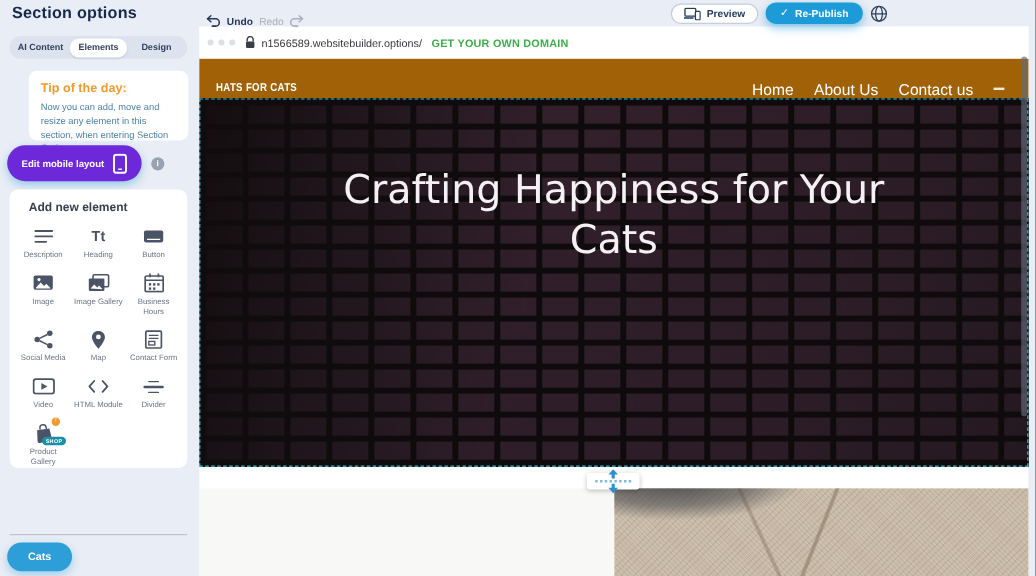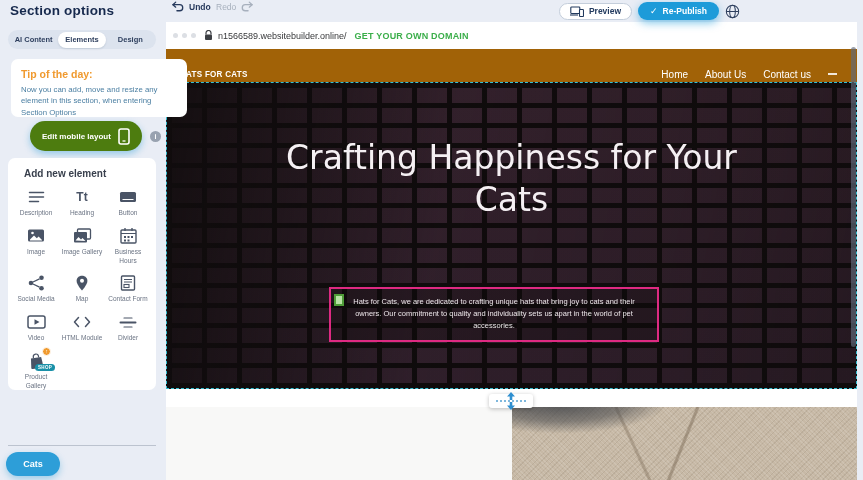--- a/index.html
+++ b/index.html
@@ -3,39 +3,39 @@
 <meta charset="utf-8">
 <style>
   * { margin:0; padding:0; box-sizing:border-box; }
   html,body { width:863px; height:480px; overflow:hidden; }
   body { font-family:"Liberation Sans", sans-serif; background:#e9edf5; position:relative; }
   .page { position:absolute; inset:0; }
 
   
   .topbar { position:absolute; left:0; top:0; width:746px; height:22px; background:#e9edf5; z-index:40; }
   .app-title { position:absolute; left:10px; top:3px; font-size:13.5px; font-weight:bold; color:#16294d; letter-spacing:.2px; }
-  .undo-btn, .redo-btn { position:absolute; top:1px; display:flex; align-items:center; gap:4px; background:none; border:none; cursor:pointer; font-family:inherit; }
+  .undo-btn, .redo-btn { position:absolute; top:12px; display:flex; align-items:center; gap:4px; background:none; border:none; cursor:pointer; font-family:inherit; }
   .undo-btn { left:172px; color:#26395c; font-size:8.5px; font-weight:bold; }
   .redo-btn { left:216px; color:#a7b0bd; font-size:8.5px; }
   .topbar-right { position:absolute; right:6px; top:0; height:22px; display:flex; align-items:center; gap:6px; }
   .preview-btn { display:flex; align-items:center; gap:5px; height:17px; padding:0 10px; border-radius:9px; background:#fff; border:1px solid #c4cedb; color:#223a5e; font-size:8.5px; font-weight:bold; cursor:pointer; font-family:inherit; }
   .republish-btn { display:flex; align-items:center; gap:5px; height:18px; padding:0 12px; border-radius:10px; background:#1d9bd9; border:none; color:#fff; font-size:8.5px; font-weight:bold; cursor:pointer; font-family:inherit; box-shadow:0 3px 8px rgba(30,155,217,.55); }
   .republish-btn .check { font-family:"DejaVu Sans", sans-serif; font-size:9px; }
   .globe-wrap { display:flex; align-items:center; cursor:pointer; }
 
   
   .sidebar { position:absolute; left:0; top:22px; width:166px; height:458px; background:#e9edf5; z-index:30; }
   .tabs { position:absolute; left:8px; top:8px; width:148px; height:19px; background:#dce3ee; border-radius:10px; display:flex; align-items:stretch; padding:1.5px; }
   .tab { flex:1; display:flex; align-items:center; justify-content:center; font-size:7.5px; font-weight:bold; color:#2e3f5e; border-radius:8px; cursor:pointer; }
   .tab.active { background:#fff; box-shadow:0 1px 2px rgba(40,60,90,.15); }
-  .tip-card { position:absolute; left:11px; top:37px; width:176px; height:58px; background:#fff; border-radius:7px; padding:9px 10px; }
+  .tip-card { position:absolute; left:24px; top:37px; width:133px; height:58px; background:#fff; border-radius:7px; padding:9px 10px; }
   .tip-title { font-size:10.5px; font-weight:bold; color:#f09a2f; }
   .tip-body { margin-top:4px; font-size:7.8px; line-height:1.45; color:#4b7fa2; }
   .edit-mobile-row { position:absolute; left:6px; top:99px; display:flex; align-items:center; gap:8px; }
-  .edit-mobile-btn { display:flex; align-items:center; gap:7px; height:30px; padding:0 12px; border-radius:16px; background:#4d7c0f; border:none; color:#fff; font-size:8px; font-weight:bold; cursor:pointer; font-family:inherit; box-shadow:0 3px 7px rgba(45,157,216,.45);margin-left:24px; }
+  .edit-mobile-btn { display:flex; align-items:center; gap:7px; height:30px; padding:0 12px; border-radius:16px; background:#6d28d9; border:none; color:#fff; font-size:8px; font-weight:bold; cursor:pointer; font-family:inherit; box-shadow:0 3px 7px rgba(45,157,216,.45); }
   .info-dot { width:11px; height:11px; border-radius:50%; background:#98a2b0; color:#fff; font-size:7px; font-weight:bold; display:flex; align-items:center; justify-content:center; cursor:pointer; }
   .add-card { position:absolute; left:8px; top:136px; width:148px; height:232px; background:#fff; border-radius:7px; padding:10px 6px 0 6px; overflow:hidden; }
   .add-title { font-size:10px; color:#39404d; padding-left:10px;font-weight:bold; }
   .el-grid { margin-top:9px; display:grid; grid-template-columns:repeat(3,1fr); row-gap:9px; column-gap:2px; }
   .el-item { display:flex; flex-direction:column; align-items:center; cursor:pointer; }
   .el-ico { height:18px; display:flex; align-items:center; justify-content:center; }
   .el-label { margin-top:3px; font-size:6.5px; color:#6a7383; text-align:center; line-height:1.35; max-width:44px; }
   .tt-glyph { font-size:12px; font-weight:bold; color:#4a5466; }
   .pg-wrap { position:relative; width:22px; height:18px; display:flex; align-items:center; justify-content:center; }
   .shop-pill { position:absolute; right:-8px; bottom:-1px; background:#1990a8; color:#fff; font-size:4.5px; font-weight:bold; letter-spacing:.3px; padding:1px 3px; border-radius:4px; }
@@ -48,21 +48,21 @@
   .browser-bar { position:absolute; left:0; top:0; width:691px; height:27px; background:#fff; display:flex; align-items:center; }
   .dots { display:flex; gap:4px; margin-left:7px; }
   .dot { width:5px; height:5px; border-radius:50%; background:#dcdfe4; }
   .lock { margin-left:8px; display:flex; align-items:center; }
   .url-text { margin-left:5px; font-size:9px; color:#37383a; }
   .domain-cta { margin-left:8px; font-size:9px; font-weight:bold; color:#3bae4a; letter-spacing:.2px; cursor:pointer; }
 
   .site-header { position:absolute; left:0; top:27px; width:691px; height:50px; background:#a16207; }
   .logo { position:absolute; left:14px; top:19px; color:#fff; font-size:9.5px; font-weight:bold; letter-spacing:.3px; transform:scaleX(.85); transform-origin:left; white-space:nowrap; }
   .nav { position:absolute; right:20px; top:0; height:50px; display:flex; align-items:center; gap:17px; }
-  .nav-item { position:relative; color:#fff; font-size:10px; cursor:pointer; padding:4px 0; }
+  .nav-item { position:relative; color:#fff; font-size:13px; cursor:pointer; padding:4px 0; }
   .nav-item.active::after { content:""; position:absolute; left:-2px; right:-2px; bottom:-2px; height:1.5px; background:#fff; }
   .nav-more { width:9px; height:1.5px; background:rgba(255,255,255,.85); cursor:pointer; }
 
   .hero { position:absolute; left:0; top:60px; width:691px; height:307px; border:1px dashed #36bfd2;
     background-color:#141011;
     background-image:
       linear-gradient(100deg, rgba(16,12,13,.93) 0%, rgba(16,12,13,.6) 16%, rgba(16,12,13,.12) 40%, rgba(16,12,13,.22) 72%, rgba(16,12,13,.4) 100%),
       repeating-linear-gradient(90deg, #0f0b0c 0 5px, transparent 5px 35px),
       repeating-linear-gradient(0deg, #0f0b0c 0 5px, transparent 5px 20px),
       linear-gradient(#37232f,#33212e);
@@ -339,40 +339,36 @@
         <span class="dot"></span>
         <span class="dot"></span>
         <span class="dot"></span>
       </div>
       <span class="lock">
         <svg width="9" height="11" viewBox="0 0 9 11">
             <path d="M2 4.5 V3 a2.5 2.5 0 0 1 5 0 V4.5" fill="none" stroke="#3c3f44" stroke-width="1.2"></path>
             <rect x="1" y="4.5" width="7" height="5.5" rx="1" fill="#3c3f44"></rect>
           </svg>
       </span>
-      <span class="url-text">n1566589.websitebuilder.online/</span>
+      <span class="url-text">n1566589.websitebuilder.options/</span>
       <span class="domain-cta">GET YOUR OWN DOMAIN</span>
     </div>
 
     <div class="site-header">
       <div class="logo">HATS FOR CATS</div>
       <div class="nav">
         <span class="nav-item active">Home</span>
         <span class="nav-item">About Us</span>
         <span class="nav-item">Contact us</span>
         <span class="nav-more"></span>
       </div>
     </div>
 
     <div class="hero">
       <div class="hero-heading">Crafting Happiness for Your Cats</div>
-      <div class="hero-para-box">
-        <span class="green-handle"></span>
-        <div class="hero-para">Hats for Cats, we are dedicated to crafting unique hats that bring joy to cats and their owners. Our commitment to quality and individuality sets us apart in the world of pet accessories.</div>
-      </div>
     </div>
 
     <div class="below">
       <div class="carpet"></div>
     </div>
 
     <div class="scrollbar"></div>
   </div>
 
   <div class="resize-handle">

